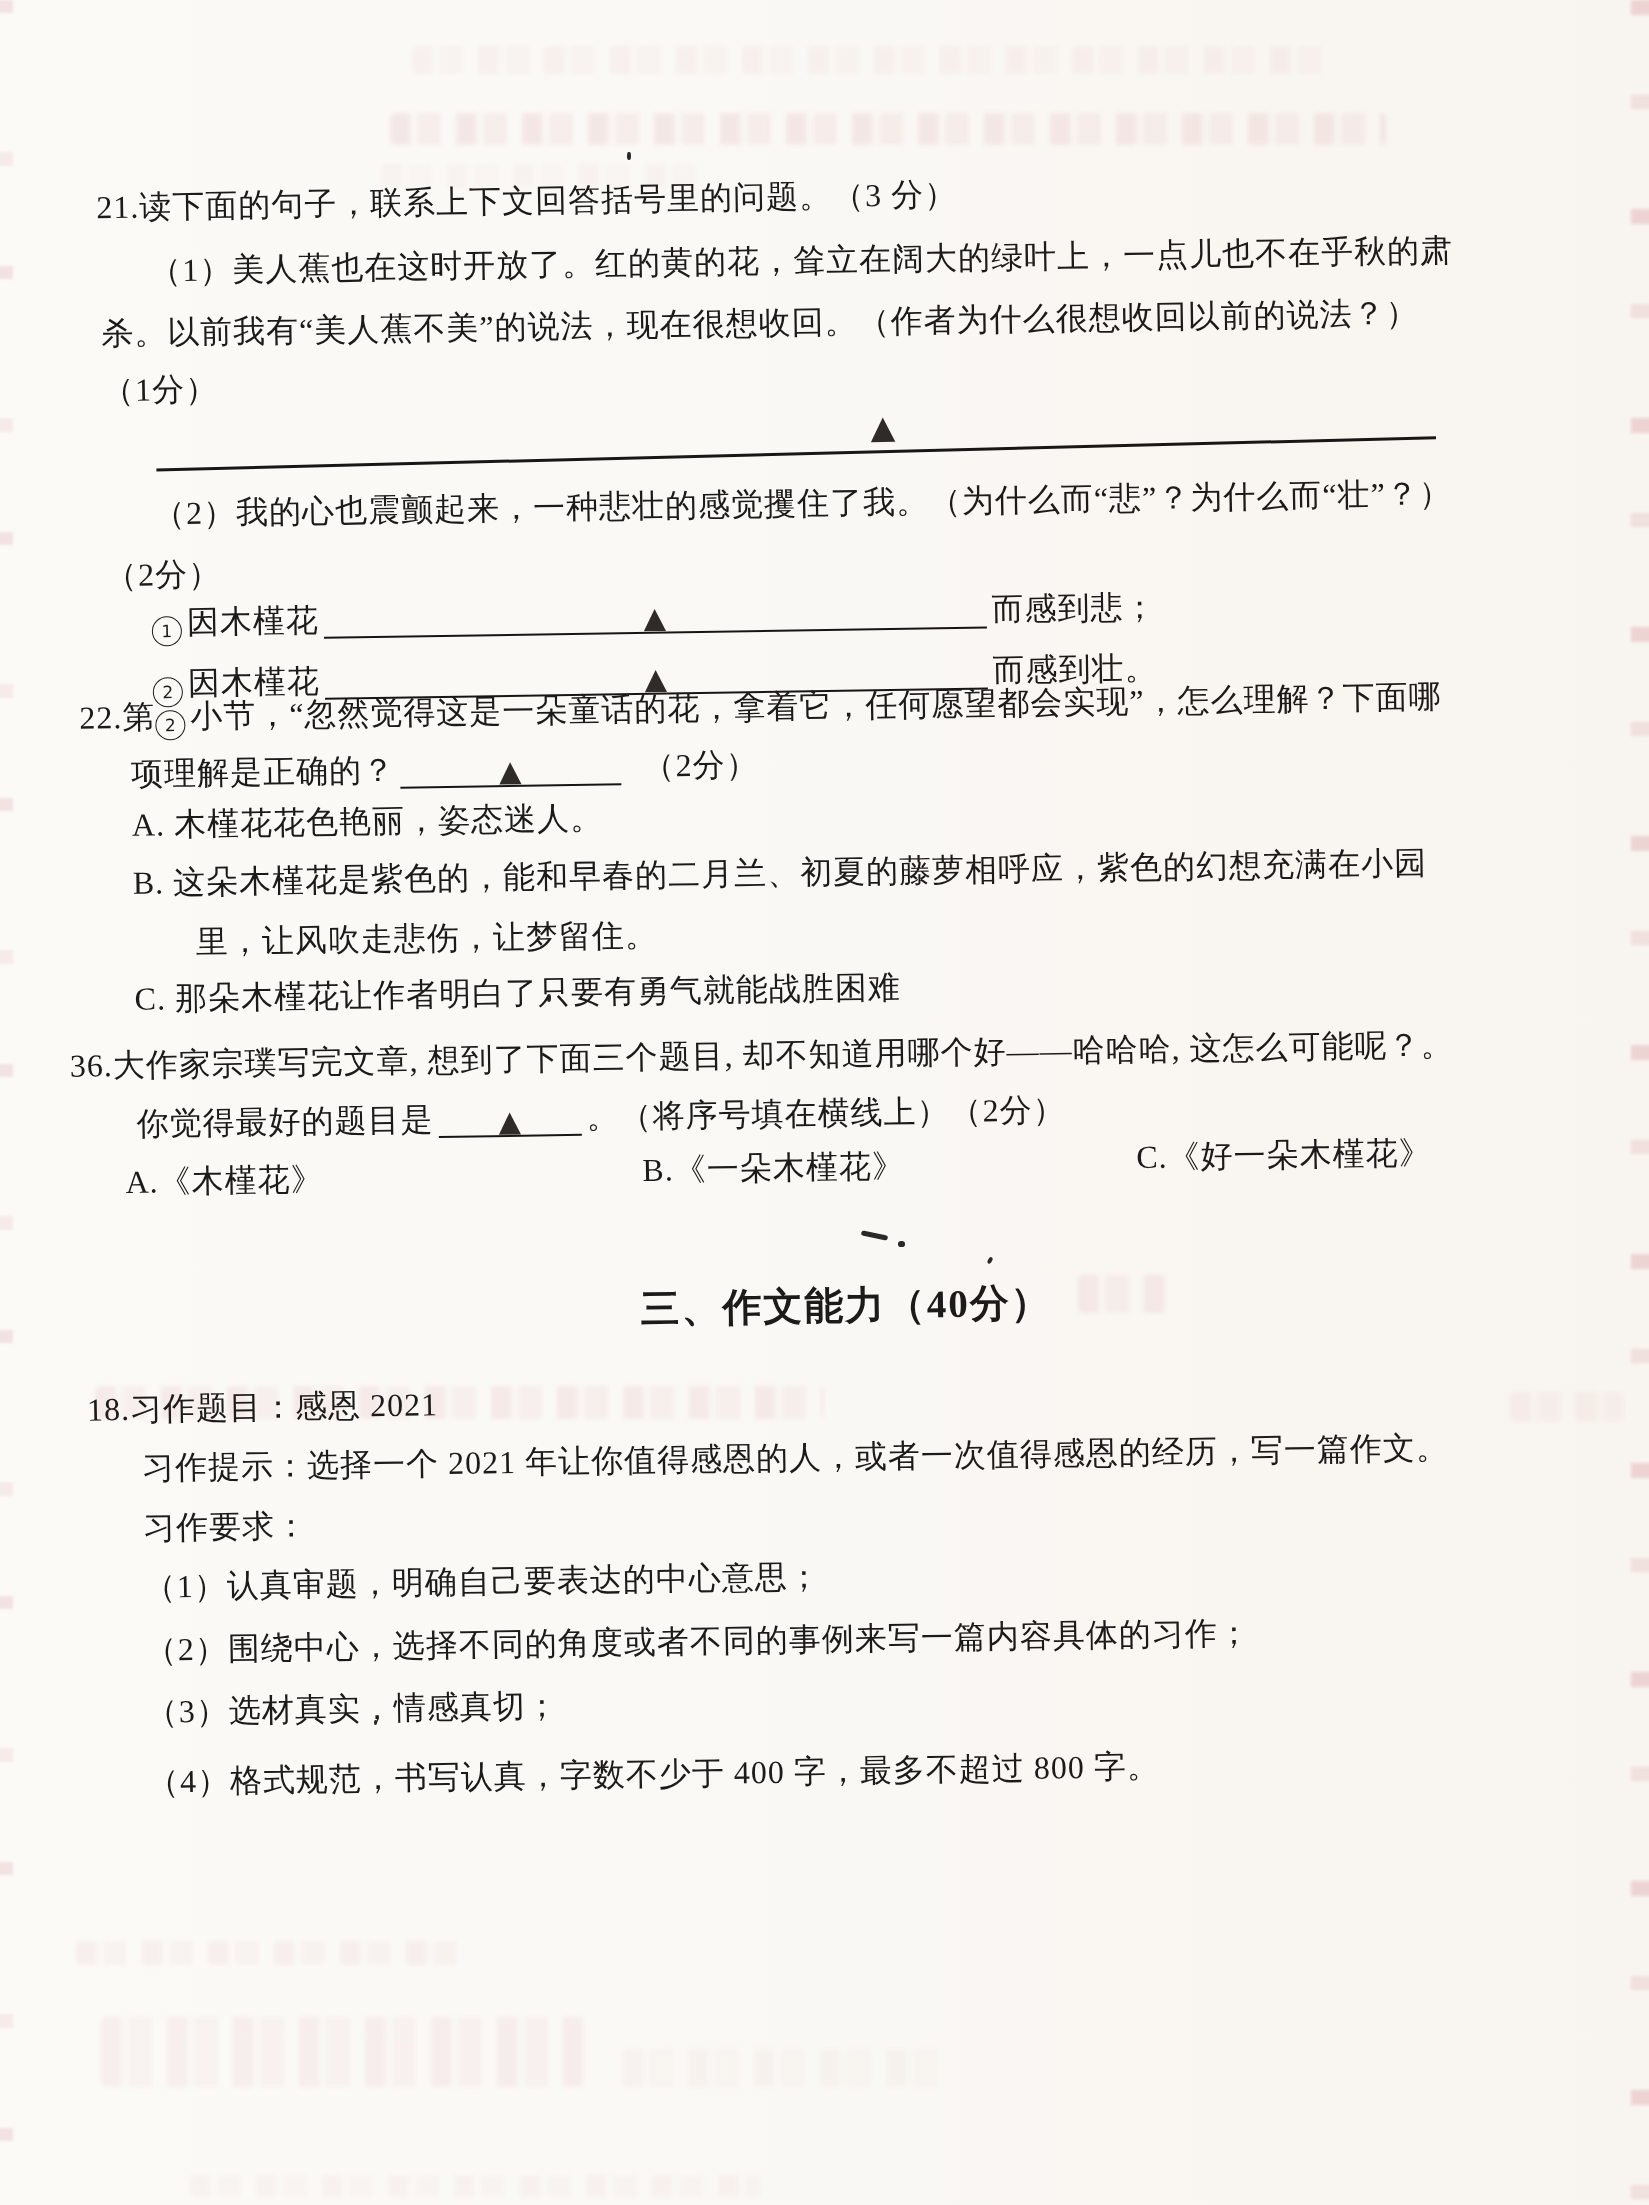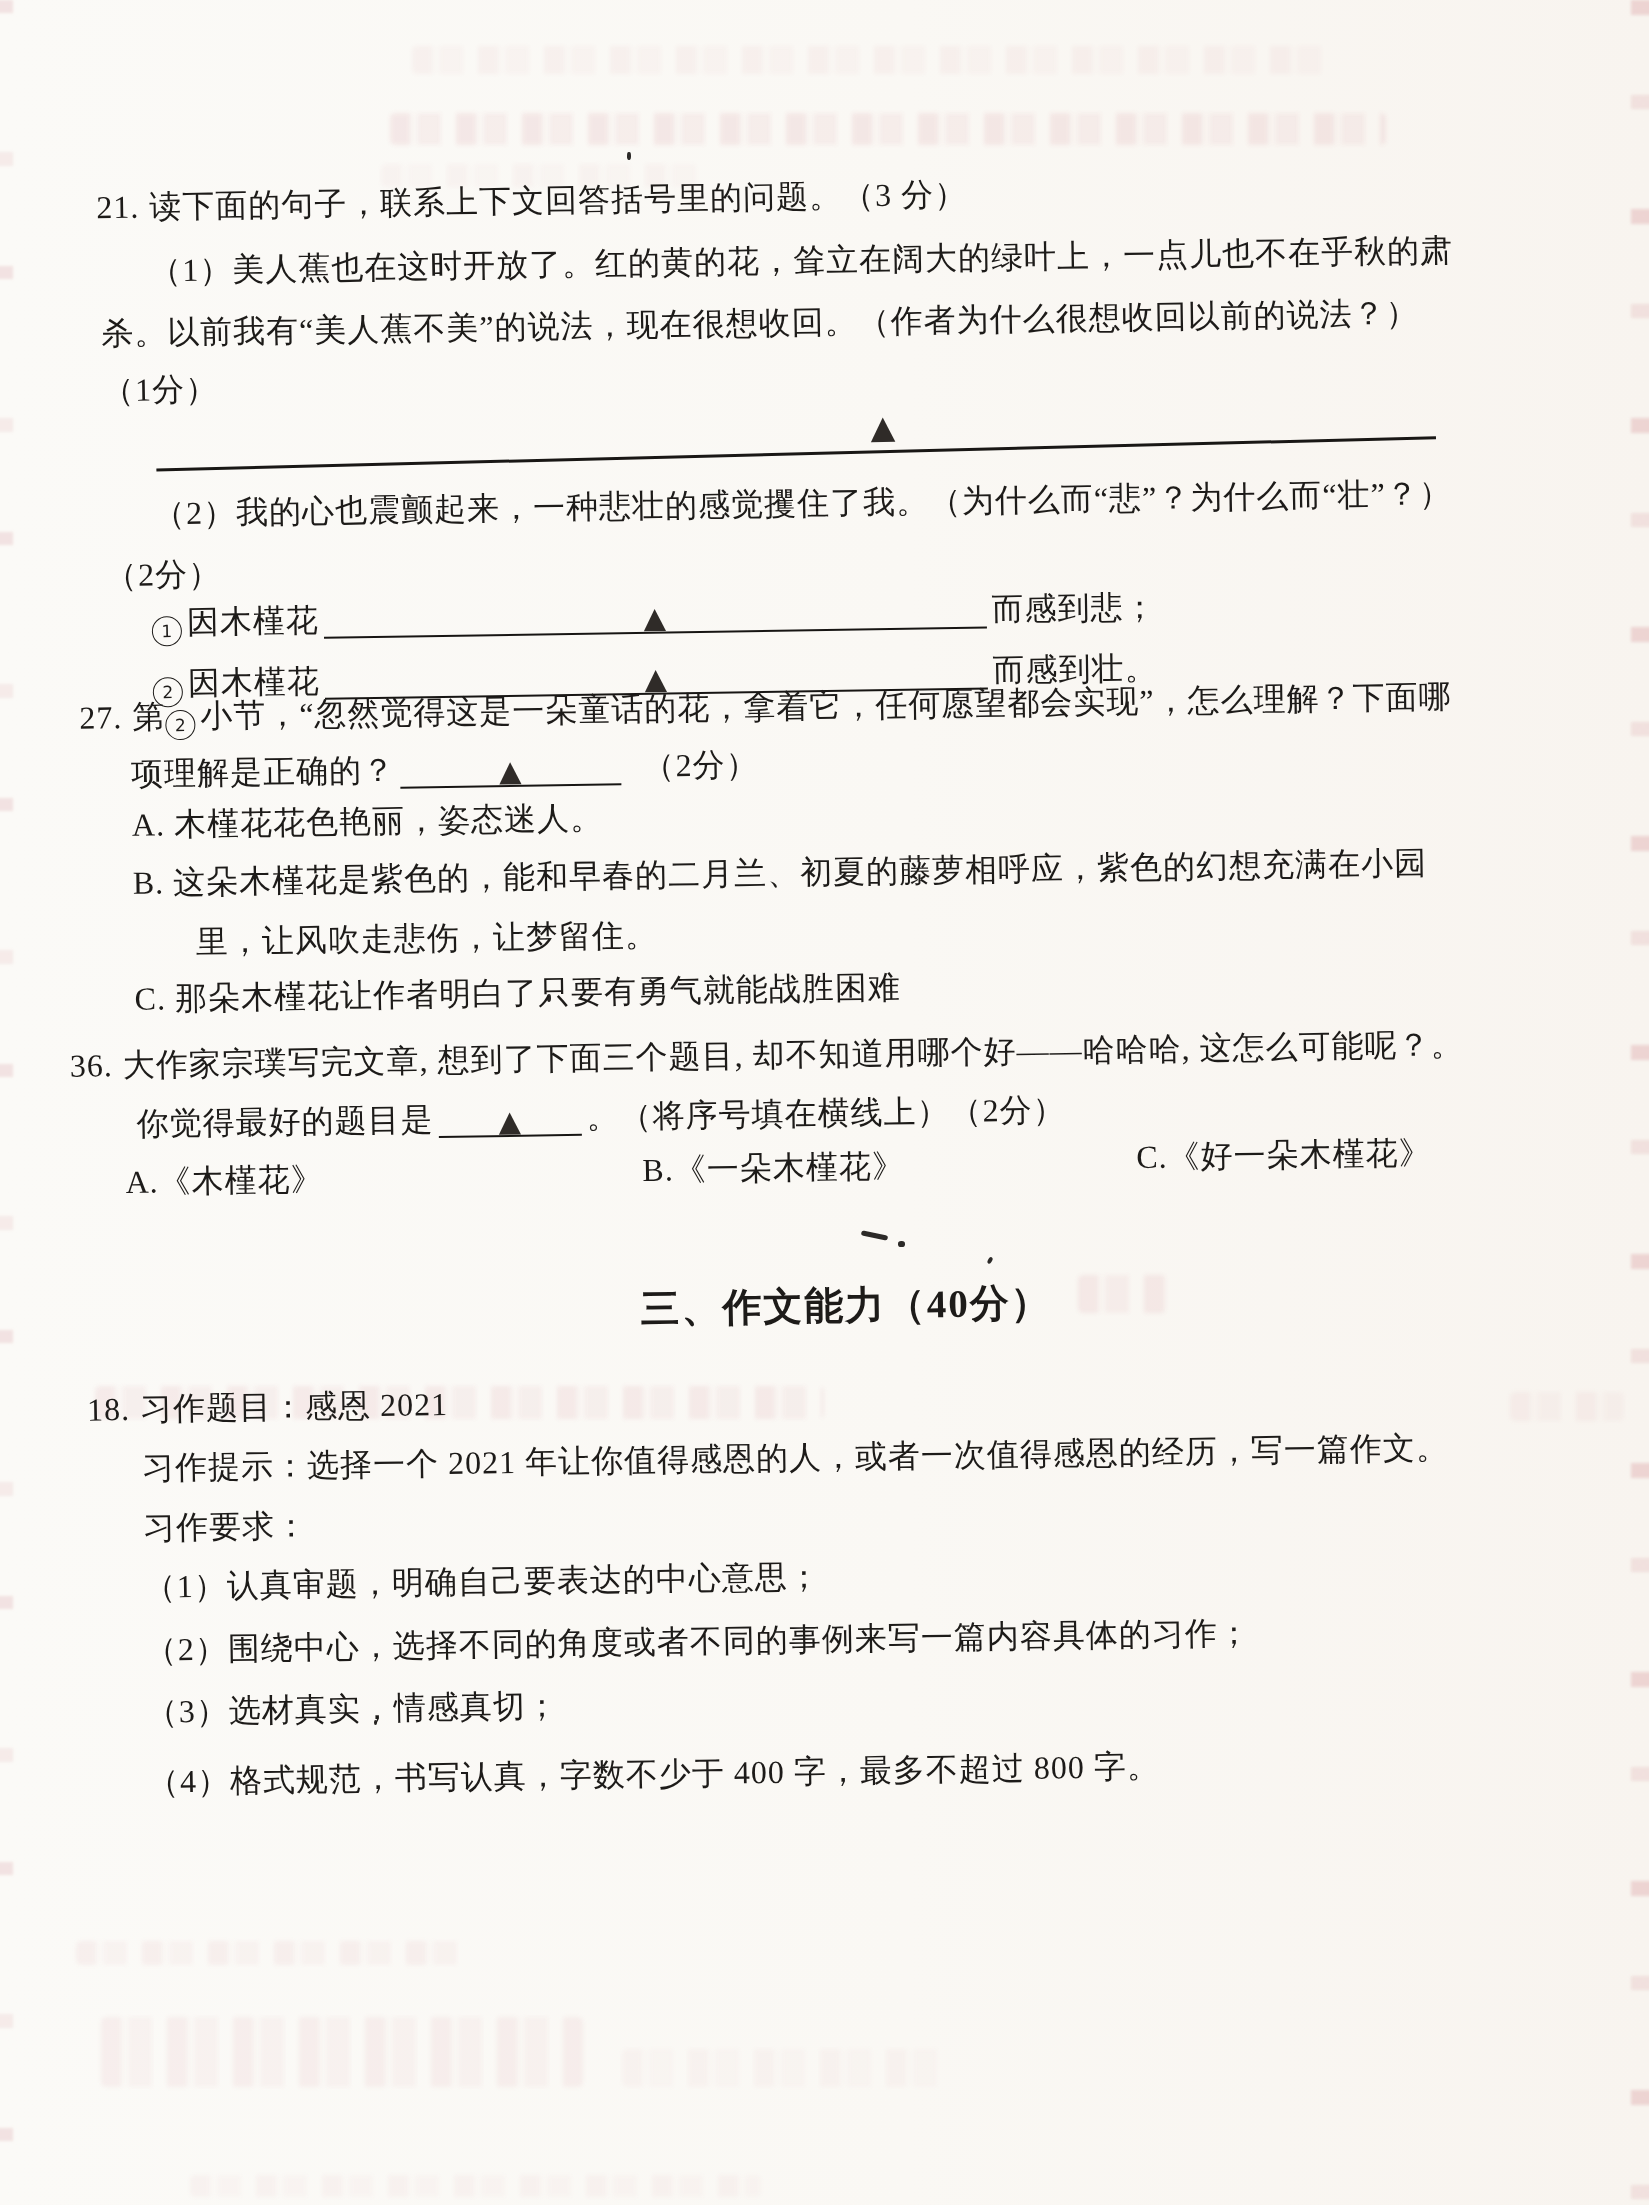--- a/index.html
+++ b/index.html
@@ -7,21 +7,21 @@
     position:relative;
     width:1649px;height:2205px;
     background:linear-gradient(90deg,#fbfaf7 0%,#faf8f4 55%,#f8f4ef 100%);
     overflow:hidden;
     font-family:"Liberation Serif","DejaVu Serif",serif;
     color:#1d1b19;
   }
   .content{position:absolute;left:0;top:0;width:1649px;height:2205px;
     transform:rotate(-0.9deg);transform-origin:825px 1078px;}
   .line{position:absolute;white-space:nowrap;font-size:32px;letter-spacing:1px;line-height:1.25;}
-  .qno{display:inline-block;margin-right:10px;}
+  .qno{display:inline-block;}
   .pts{display:inline-block;}
   .circ{
     display:inline-flex;align-items:center;justify-content:center;
     width:30px;height:30px;box-sizing:border-box;
     border:1.9px solid #1d1b19;border-radius:50%;
     font-size:17px;letter-spacing:0;line-height:1;
     vertical-align:-3.8px;margin-right:5px;
     font-family:"DejaVu Sans","Liberation Sans",sans-serif;
   }
   .blank{display:inline-block;position:relative;border-bottom:2.5px solid #171513;
@@ -84,21 +84,21 @@
     <div class="line" style="left:113px;top:544px">（2分）</div>
 
     <div class="line" style="left:159px;top:592px">
       <span class="circ">1</span><span>因木槿花</span><span class="blank" style="width:663px"><span class="tri">▲</span></span><span>而感到悲；</span>
     </div>
     <div class="line" style="left:159px;top:653px">
       <span class="circ">2</span><span>因木槿花</span><span class="blank" style="width:663px"><span class="tri">▲</span></span><span>而感到壮。</span>
     </div>
 
     <div class="line" style="left:85px;top:686px">
-      <span class="qno">27.</span><span>第</span><span class="circ">2</span><span>小节，“忽然觉得这是一朵童话的花，拿着它，任何愿望都会实现”，怎么理解？下面哪</span>
+      <span class="qno">22.</span><span>第</span><span class="circ">2</span><span>小节，“忽然觉得这是一朵童话的花，拿着它，任何愿望都会实现”，怎么理解？下面哪</span>
     </div>
     <div class="line" style="left:136px;top:743px">
       <span>项理解是正确的？</span><span class="blank" style="width:221px"><span class="tri">▲</span></span><span class="pts" style="margin-left:16.5px">（2分）</span>
     </div>
     <div class="line" style="left:136px;top:794px">A. 木槿花花色艳丽，姿态迷人。</div>
     <div class="line" style="left:136px;top:852px">B. 这朵木槿花是紫色的，能和早春的二月兰、初夏的藤萝相呼应，紫色的幻想充满在小园</div>
     <div class="line" style="left:198px;top:912px">里，让风吹走悲伤，让梦留住。</div>
     <div class="line" style="left:136px;top:968px">C. 那朵木槿花让作者明白了只要有勇气就能战胜困难</div>
 
     <div class="line" style="left:70px;top:1034px">

